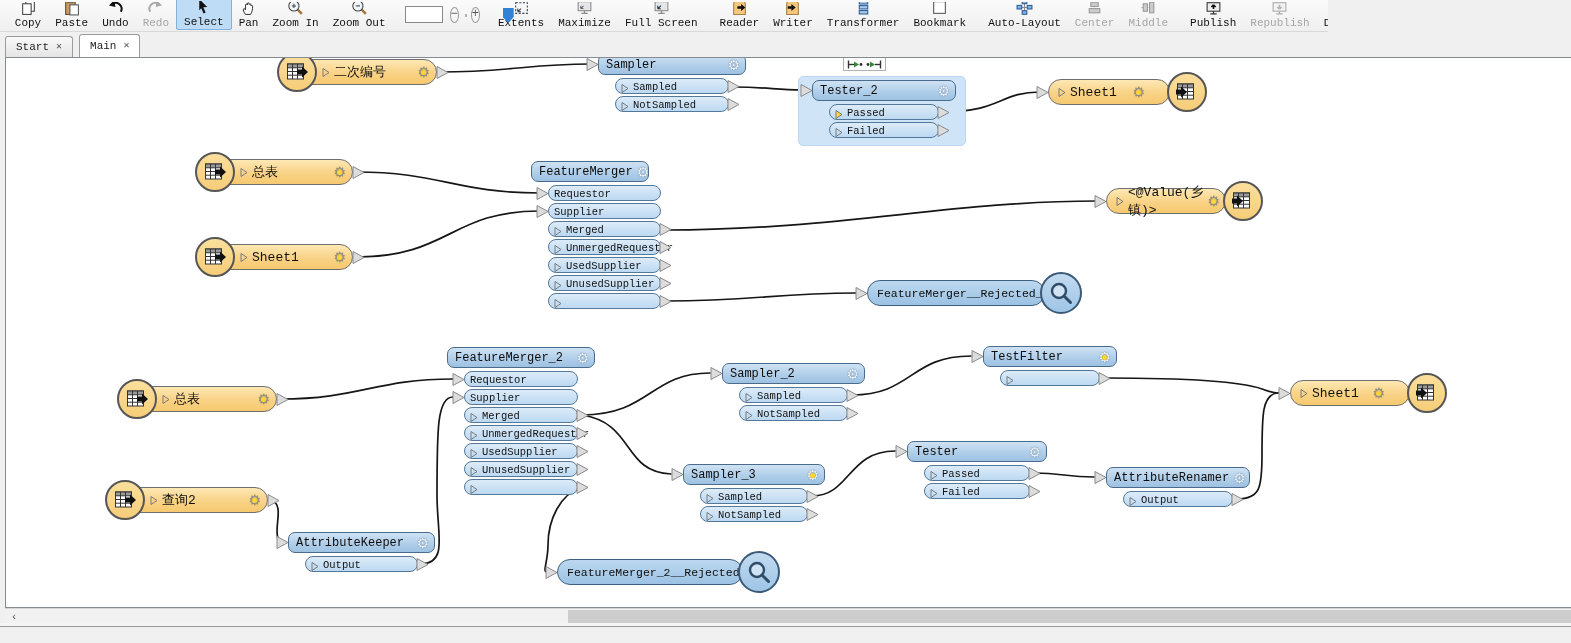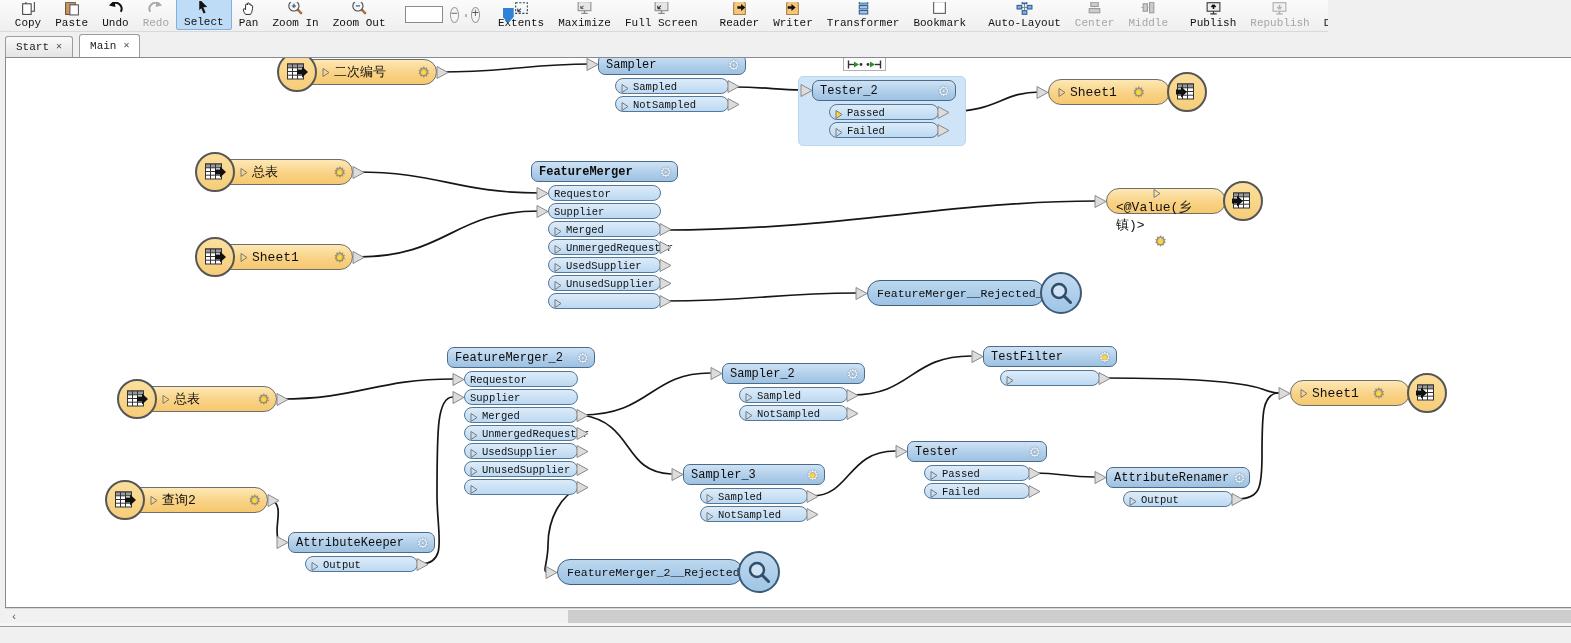--- a/index.html
+++ b/index.html
@@ -494,21 +494,21 @@
                 <rect x="2.5" y="4" width="16" height="3.8" fill="#999" stroke="#333"></rect>
                 <path d="M2.5 11.5 h16 M2.5 15.2 h16 M7.5 4 v15 M12.5 4 v15" stroke="#333" fill="none"></path>
                 <path d="M1 9.5 h5 v-3 l6 5.5 -6 5.5 v-3 h-5 z" fill="#111"></path>
               </svg>
             </div>
             <div class="io-arrow" style="left:1036px;top:85px"><svg width="13" height="15" viewBox="0 0 13 15">
                 <polygon points="1,1.5 12,7.5 1,13.5" fill="#dcdcdc" stroke="#8a8a8a"></polygon>
               </svg></div>
           </div>
           <div>
-            <div class="o-pill" style="left:1106px;top:188px;width:120px;padding-left:9px;padding-right:24px;flex-direction:column;">
+            <div class="o-pill" style="left:1106px;top:188px;width:120px;padding-left:9px;padding-right:24px;">
               <span class="glyph-tri">
                 <svg width="8" height="9" viewBox="0 0 8 9">
                   <polygon points="1,0.5 7,4.5 1,8.5" fill="none" stroke="#7a7a7a"></polygon>
                 </svg>
               </span>
               <span>&lt;@Value(乡镇)&gt;</span>
               <span class="flex-spacer"></span>
               <span class="gear gear-gray gear-dot">⚙</span>
             </div>
             <div class="o-circle" style="left:1223px;top:181px">
@@ -637,21 +637,21 @@
                   <polygon points="1,0.5 7,4.5 1,8.5" fill="none" stroke="#7a7a7a"></polygon>
                 </svg>
               </span>
               <span>Failed</span>
             </div>
             <div class="io-arrow" style="left:937px;top:123px"><svg width="13" height="15" viewBox="0 0 13 15">
                 <polygon points="1,1.5 12,7.5 1,13.5" fill="#dcdcdc" stroke="#8a8a8a"></polygon>
               </svg></div>
           </div>
           <div>
-            <div class="t-title" style="left:531px;top:161px;width:147px;font-weight:bold;">
+            <div class="t-title" style="left:531px;top:161px;width:118px;">
               <span>FeatureMerger</span>
               <span class="flex-spacer"></span>
               <span class="gear gear-lite">⚙</span>
             </div>
             <div class="t-port" style="left:548px;top:185px;width:113px">
               <span>Requestor</span>
             </div>
             <div class="io-arrow" style="left:536px;top:186px"><svg width="13" height="15" viewBox="0 0 13 15">
                 <polygon points="1,1.5 12,7.5 1,13.5" fill="#dcdcdc" stroke="#8a8a8a"></polygon>
               </svg></div>

